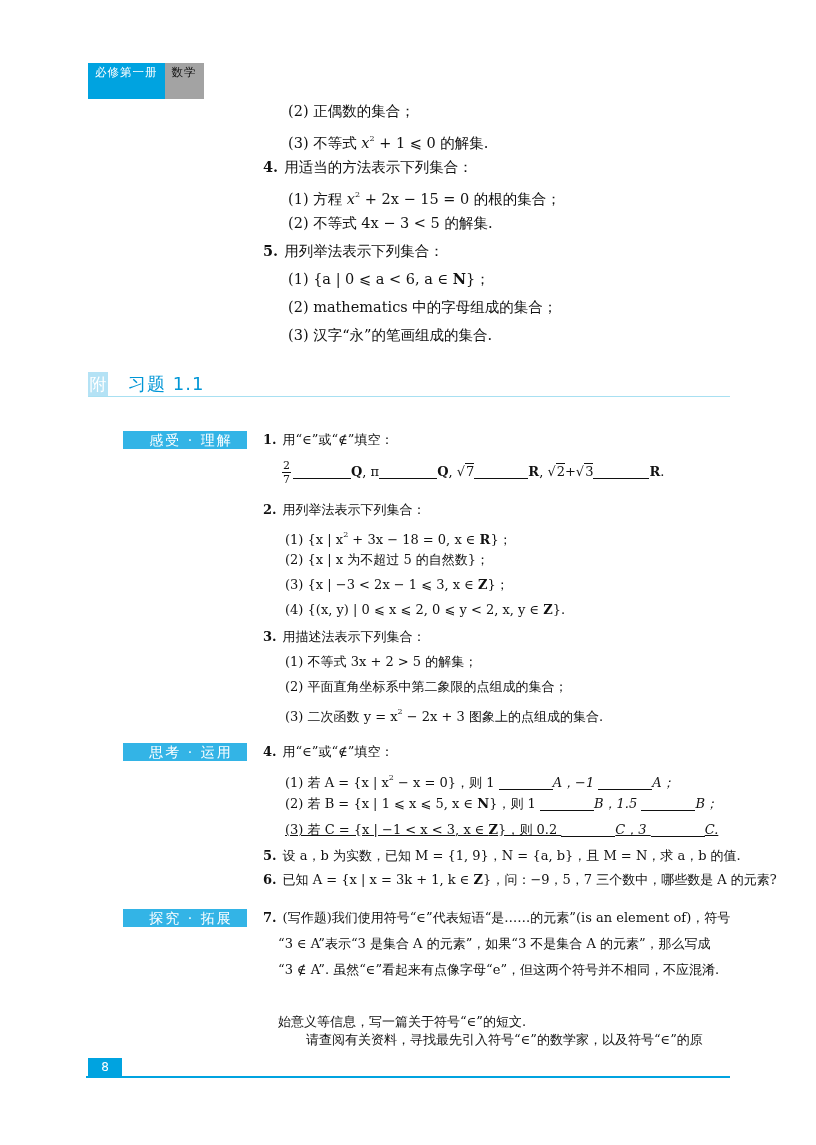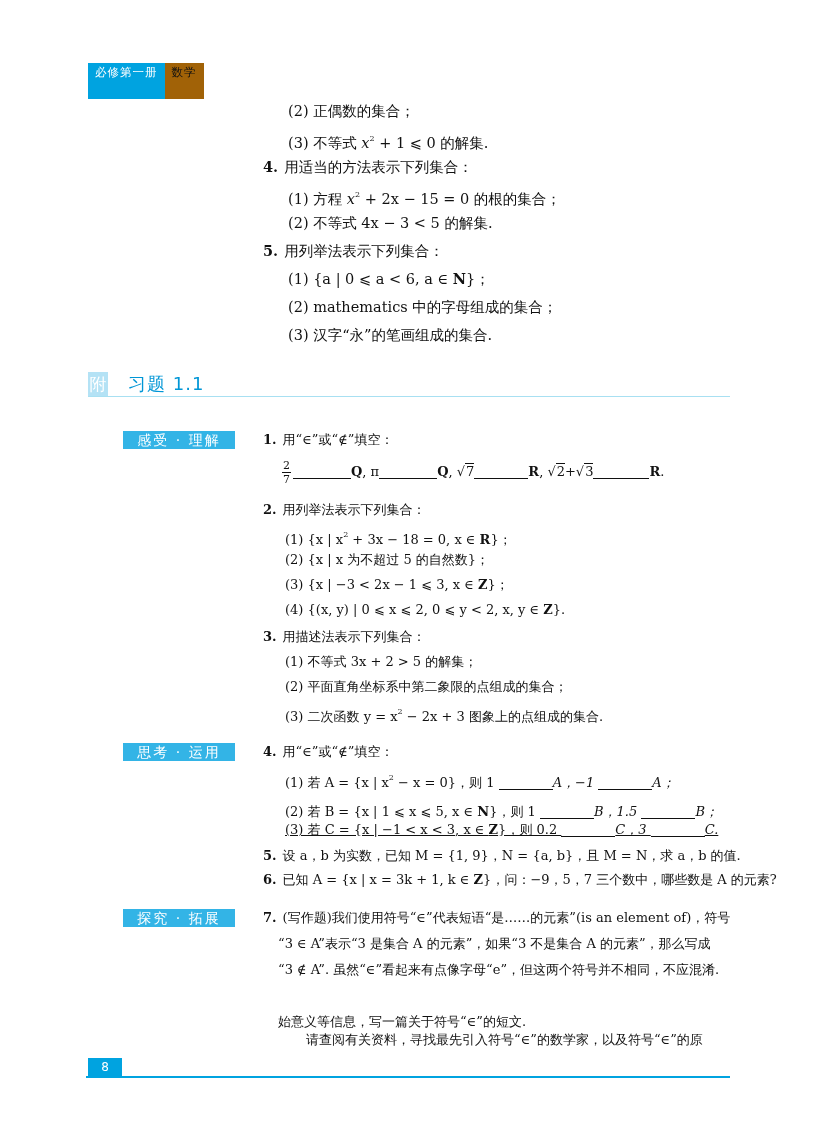--- a/index.html
+++ b/index.html
@@ -2,42 +2,42 @@
 <html><head>
   <meta charset="utf-8">
   <style>
     html, body { margin: 0; padding: 0; background: #ffffff; }
     body { width: 816px; height: 1145px; position: relative; overflow: hidden;
       font-family: "DejaVu Serif", "Liberation Serif", serif; color: #111; }
 
     
     .run-head { position: absolute; left: 88px; top: 63px; height: 36px; display: flex; font-size: 11.5px; font-family: "DejaVu Sans", sans-serif; }
     .run-head .vol { background: #00a3e0; color: #fff; padding: 0 7px; line-height: 18px; letter-spacing: 1px; }
-    .run-head .subj { background: #a16207; color: #111; padding: 0 7px; line-height: 18px; letter-spacing: 1px; }
+    .run-head .subj { background: #a3a3a3; color: #111; padding: 0 7px; line-height: 18px; letter-spacing: 1px; }
 
     
     .line { position: absolute; white-space: nowrap; font-size: 14.5px; line-height: 20px; }
     .line.sm { font-size: 13px; line-height: 18px; }
     .num { font-weight: bold; margin-right: 6px; }
     .it { font-style: italic; }
     .bf { font-weight: bold; }
     sup { font-size: 8px; vertical-align: 7px; }
     .blank { display: inline-block; border-bottom: 1.5px solid #111; height: 14px; vertical-align: -3px; }
     .sqrt { border-top: 1px solid #111; padding-left: 1px; }
     .frac { display: inline-block; text-align: center; vertical-align: middle; font-size: 11px; line-height: 13px; margin-right: 2px; }
     .frac .n { display: block; border-bottom: 1px solid #111; padding: 0 1px; }
     .frac .d { display: block; }
 
     
     .sec-head { position: absolute; left: 88px; top: 372px; width: 642px; height: 24px; border-bottom: 1.5px solid #a8e0f2; }
     .sec-head .badge { position: absolute; left: 0; top: 0; width: 20px; height: 24px; background: #b4e2f5; color: #fff; font-size: 17px; line-height: 24px; text-align: center; font-family: "DejaVu Sans", sans-serif; }
     .sec-head .title { position: absolute; left: 40px; top: 0; font-size: 18px; line-height: 24px; color: #0096d6; letter-spacing: 1px; font-family: "DejaVu Sans", sans-serif; }
 
     
-    .cat { position: absolute; left: 123px; width: 112px; height: 18px; background: #33b4e6; color: #fff; font-size: 14px; line-height: 18px; text-align: center; letter-spacing: 2px; font-family: "DejaVu Sans", sans-serif; }
+    .cat { position: absolute; left: 123px; width: 112px; height: 18px; background: #33b4e6; color: #fff; font-size: 14px; line-height: 18px; text-align: center; letter-spacing: 2px; font-family: "DejaVu Sans", sans-serif; padding-left: 12px; }
 
     
     .folio { position: absolute; left: 88px; top: 1058px; width: 34px; height: 18px; background: #00a3e0; color: #fff; font-size: 12px; line-height: 18px; text-align: center; font-family: "DejaVu Sans", sans-serif; }
     .foot-rule { position: absolute; left: 86px; top: 1076px; width: 644px; height: 2px; background: #00a3e0; }
   </style>
 </head>
 <body>
 
 <div class="run-head">
   <span class="vol">必修第一册</span>
@@ -79,21 +79,21 @@
 
 <div class="line sm" style="left:263px; top:628px;"><span class="num">3.</span><span>用描述法表示下列集合：</span></div>
 <div class="line sm" style="left:285px; top:653px;">(1) 不等式 3x + 2 &gt; 5 的解集；</div>
 <div class="line sm" style="left:285px; top:678px;">(2) 平面直角坐标系中第二象限的点组成的集合；</div>
 <div class="line sm" style="left:285px; top:703px;"><span>(3) 二次函数 y = x</span><sup>2</sup><span> − 2x + 3 图象上的点组成的集合.</span></div>
 
 <div class="cat" style="top:743px;">思考 · 运用</div>
 
 <div class="line sm" style="left:263px; top:743px;"><span class="num">4.</span><span>用“∈”或“∉”填空：</span></div>
 <div class="line sm" style="left:285px; top:769px;"><span>(1) 若 A = {x | x</span><sup>2</sup><span> − x = 0}，则 1 </span><span class="blank" style="width:54px;"></span><span class="it">A，−1 </span><span class="blank" style="width:54px;"></span><span class="it">A；</span></div>
-<div class="line sm" style="left:285px; top:795px;margin-top:8px;"><span>(2) 若 B = {x | 1 ⩽ x ⩽ 5, x ∈ </span><span class="bf">N</span><span>}，则 1 </span><span class="blank" style="width:54px;"></span><span class="it">B，1.5 </span><span class="blank" style="width:54px;"></span><span class="it">B；</span></div>
+<div class="line sm" style="left:285px; top:795px;"><span>(2) 若 B = {x | 1 ⩽ x ⩽ 5, x ∈ </span><span class="bf">N</span><span>}，则 1 </span><span class="blank" style="width:54px;"></span><span class="it">B，1.5 </span><span class="blank" style="width:54px;"></span><span class="it">B；</span></div>
 <div class="line sm" style="left:285px; top:821px;text-decoration:underline;"><span>(3) 若 C = {x | −1 &lt; x &lt; 3, x ∈ </span><span class="bf">Z</span><span>}，则 0.2 </span><span class="blank" style="width:54px;"></span><span class="it">C，3 </span><span class="blank" style="width:54px;"></span><span class="it">C.</span></div>
 
 <div class="line sm" style="left:263px; top:847px;"><span class="num">5.</span><span>设 a，b 为实数，已知 M = {1, 9}，N = {a, b}，且 M = N，求 a，b 的值.</span></div>
 <div class="line sm" style="left:263px; top:871px;"><span class="num">6.</span><span>已知 A = {x | x = 3k + 1, k ∈ </span><span class="bf">Z</span><span>}，问：−9，5，7 三个数中，哪些数是 A 的元素?</span></div>
 
 <div class="cat" style="top:909px;">探究 · 拓展</div>
 
 <div class="line sm" style="left:263px; top:909px;"><span class="num">7.</span><span>(写作题)我们使用符号“∈”代表短语“是……的元素”(is an element of)，符号</span></div>
 <div class="line sm" style="left:278px; top:935px;">“3 ∈ A”表示“3 是集合 A 的元素”，如果“3 不是集合 A 的元素”，那么写成</div>
 <div class="line sm" style="left:278px; top:961px;">“3 ∉ A”. 虽然“∈”看起来有点像字母“e”，但这两个符号并不相同，不应混淆.</div>

